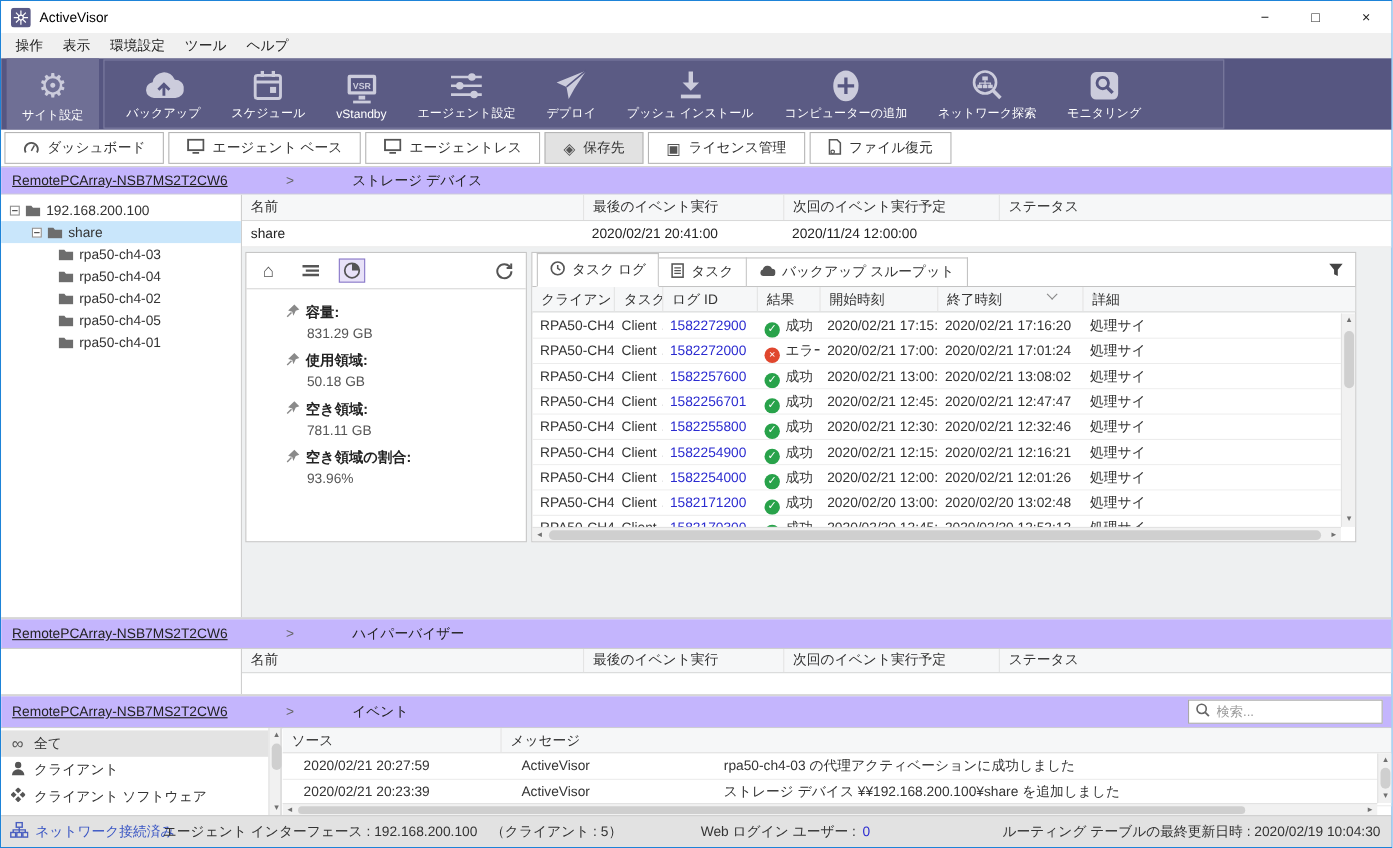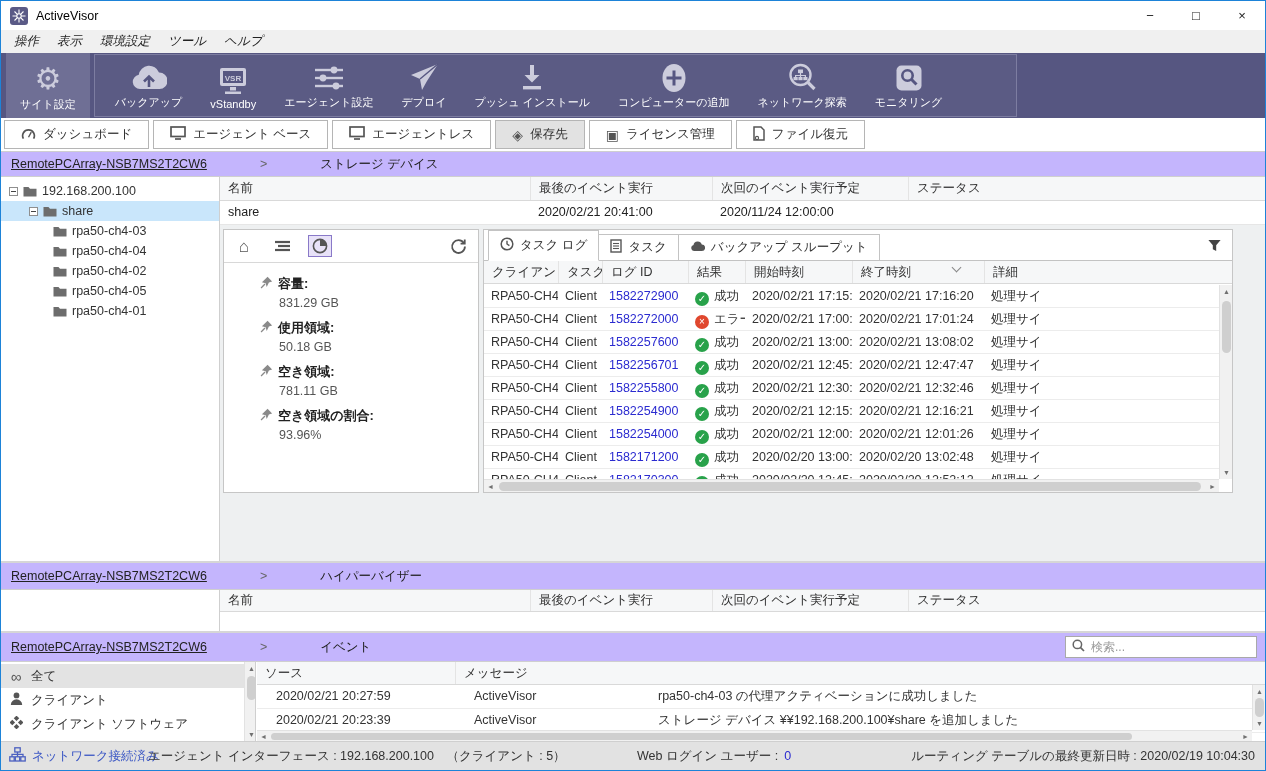--- a/index.html
+++ b/index.html
@@ -9,21 +9,21 @@
 
   
   .titlebar { position:absolute; top:0; left:0; right:0; height:29px; background:#fff; display:flex; align-items:center; }
   .titlebar .appicon { margin:0 8px 0 9px; display:flex; }
   .titlebar .title { font-size:12.5px; color:#000; }
   .winbtns { position:absolute; right:0; top:0; height:29px; display:flex; }
   .winbtn { width:46px; height:29px; display:flex; align-items:center; justify-content:center; font-size:13px; color:#222; }
 
   
   .menubar { position:absolute; top:29px; left:0; right:0; height:23px; background:#f0f0f0; display:flex; align-items:center; padding-left:4px; }
-  .menuitem { padding:0 9px; line-height:23px; color:#222;font-style:italic; }
+  .menuitem { padding:0 9px; line-height:23px; color:#222; }
 
   
   .toolbar { position:absolute; top:52px; left:0; right:0; height:65px; background:#565681; display:flex; align-items:stretch; }
   .tool-item { display:flex; flex-direction:column; align-items:center; justify-content:flex-end; padding:5px 14px 6px; color:#fff; }
   .tool-item .ticon { height:36px; display:flex; align-items:center; justify-content:center; }
   .tool-item .tlabel { font-size:11px; white-space:nowrap; color:#fff; }
   .tool-item.selected { background:#6f6f95; }
   .tool-group { display:flex; margin:1px 0 1px 4px; padding:0 60px 0 6px; border:1px solid #7d7da1; background:#5b5b84; }
   .gear-glyph { font-size:30px; color:#ccccdc; line-height:1; }
 
@@ -104,21 +104,21 @@
   .crumb2 { height:27px; }
   .hyper-body { position:relative; height:41px; }
   .hyper-left { position:absolute; left:0; top:0; width:219px; height:100%; border-right:1px solid #cfcfcf; background:#fff; }
   .hyper-table { position:absolute; left:219px; right:0; top:0; }
   .hyper-head { height:22px; }
   .hyper-head .hc { line-height:21px; }
 
   
   .events { position:absolute; top:630px; left:0; right:0; height:110px; border-top:2px solid #d6d6d6; background:#fff; }
   .crumb3 { height:29px; position:relative; }
-  .searchbox { position:absolute; right:8px; top:3px; width:192px; height:22px; border:1px solid #a9a9a9; background:#fff; display:flex; align-items:center; padding:0 6px; gap:6px; }
+  .searchbox { position:absolute; right:8px; top:3px; width:177px; height:22px; border:1px solid #a9a9a9; background:#fff; display:flex; align-items:center; padding:0 6px; gap:6px; }
   .searchbox input { border:none; outline:none; flex:1; font-size:12px; color:#333; font-family:inherit; background:transparent; }
   .searchbox input::placeholder { color:#9a9a9a; }
   .events-body { position:relative; height:79px; }
   .filter-list { position:absolute; left:0; top:0; width:243px; height:100%; background:#fff; padding-top:2px; }
   .fitem { height:24px; display:flex; align-items:center; gap:8px; padding-left:8px; color:#333; white-space:nowrap; }
   .fitem.sel { background:#e3e3e3; }
   .inf-glyph { font-size:15px; color:#555; line-height:1; width:14px; text-align:center; }
   .filter-vscroll { left:243px; top:0; height:100%; width:12px; border-right:1px solid #cfcfcf; }
   .ev-table { position:absolute; left:256px; right:0; top:0; height:100%; }
   .grid-ev { display:grid; grid-template-columns:198px 184px 1fr; }
@@ -175,20 +175,32 @@
     </div>
     <div class="tool-group">
       <div class="tool-item">
         <span class="ticon">
             <svg width="36" height="27" viewBox="0 0 36 27">
               <path d="M9 25 a7.2 7.2 0 0 1 -1.2 -14.3 A10.5 10.5 0 0 1 28 8.5 A6.8 6.8 0 0 1 28.5 25 Z" fill="#ccccdc"></path>
               <path d="M18 23 V13 M13 17.5 L18 12.5 L23 17.5" stroke="#565681" stroke-width="2.6" fill="none"></path>
             </svg>
           </span>
         <span class="tlabel">バックアップ</span>
+      </div>
+      <div class="tool-item">
+        <span class="ticon">
+            <svg width="29" height="29" viewBox="0 0 29 29">
+              <rect x="3" y="5.5" width="23" height="21" rx="2" fill="none" stroke="#ccccdc" stroke-width="2.6"></rect>
+              <line x1="3" y1="11.5" x2="26" y2="11.5" stroke="#ccccdc" stroke-width="2.6"></line>
+              <rect x="8" y="1.5" width="3" height="5.5" fill="#ccccdc"></rect>
+              <rect x="18" y="1.5" width="3" height="5.5" fill="#ccccdc"></rect>
+              <rect x="16.5" y="16" width="5.5" height="5.5" fill="#ccccdc"></rect>
+            </svg>
+          </span>
+        <span class="tlabel">スケジュール</span>
       </div>
       <div class="tool-item">
         <span class="ticon">
             <svg width="32" height="30" viewBox="0 0 32 30">
               <rect x="3" y="3" width="26" height="18" rx="2" fill="#ccccdc"></rect>
               <rect x="6" y="6" width="20" height="12" fill="#565681"></rect>
               <text x="16" y="15.5" font-size="8" font-weight="bold" fill="#ccccdc" text-anchor="middle">VSR</text>
               <rect x="13" y="22" width="6" height="3.5" fill="#ccccdc"></rect>
               <rect x="8" y="26.5" width="16" height="2.5" fill="#ccccdc"></rect>
             </svg>

